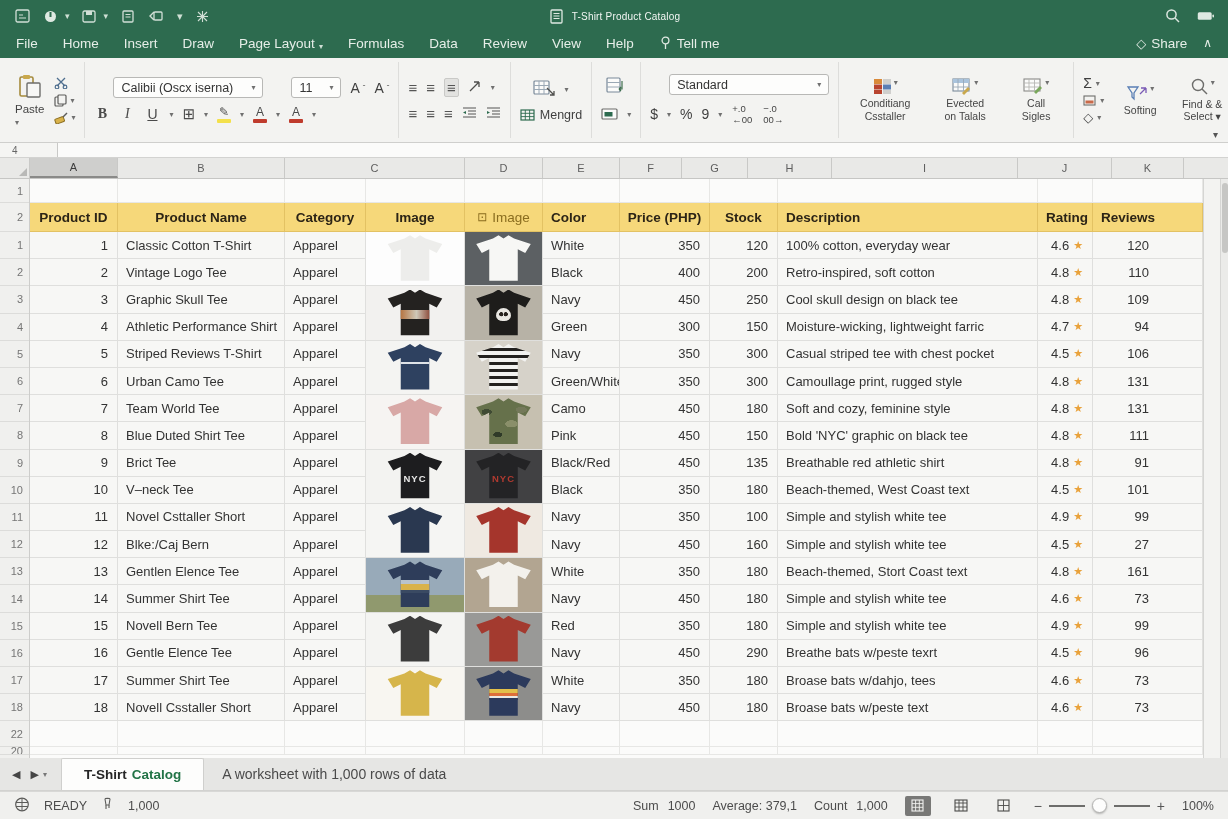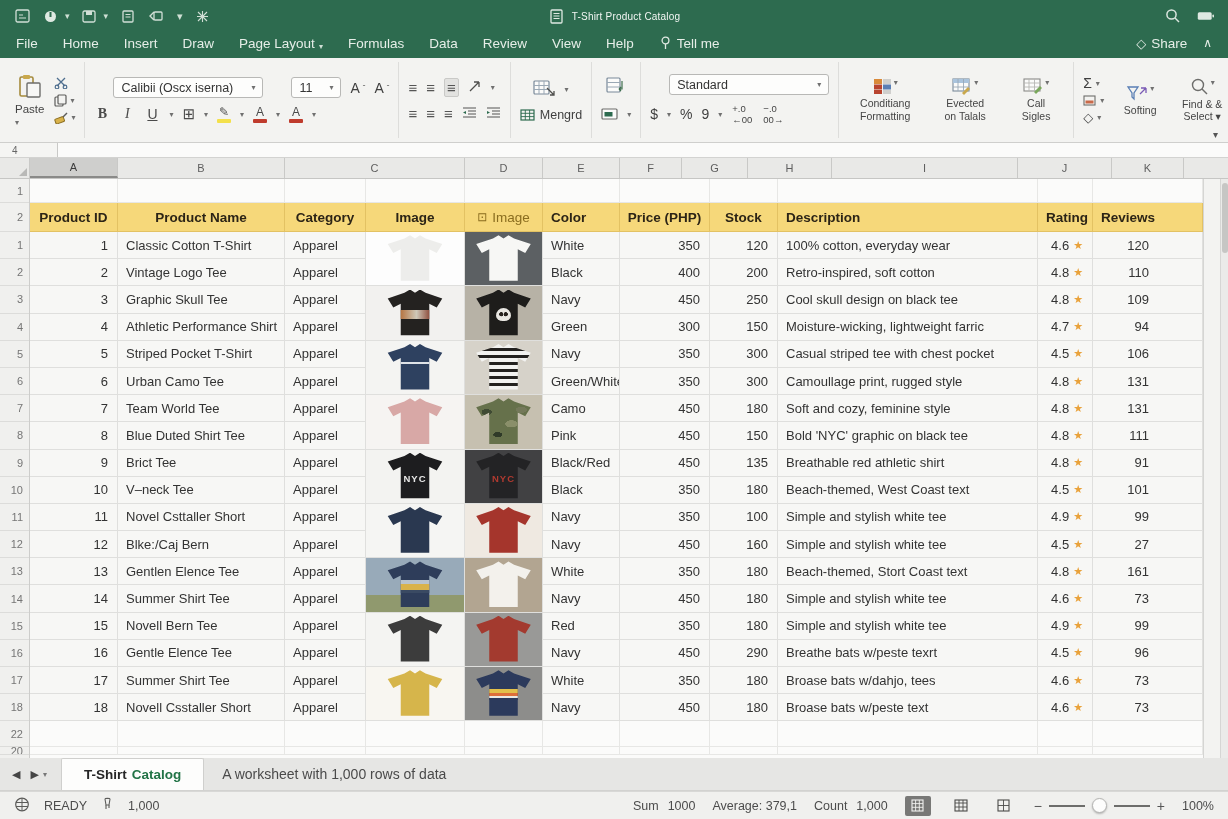--- a/index.html
+++ b/index.html
@@ -408,21 +408,21 @@
             <svg width="19" height="17" viewBox="0 0 19 17">
               <rect x="1" y="1" width="8" height="5" fill="#d98a3a"></rect>
               <rect x="10" y="1" width="8" height="5" fill="#cfcfcd"></rect>
               <rect x="1" y="6.5" width="8" height="5" fill="#b8442f"></rect>
               <rect x="10" y="6.5" width="8" height="5" fill="#5a7fb5"></rect>
               <rect x="1" y="12" width="8" height="4" fill="#b8442f"></rect>
               <rect x="10" y="12" width="8" height="4" fill="#cfcfcd"></rect>
             </svg>
             <span class="rcaret">▾</span>
           </span>
-        <span class="lbl"><span>Conditiang</span><br><span>Formatting</span></span>
+        <span class="lbl"><span>Conditiang</span><br><span>Csstaller</span></span>
       </div>
       <div class="stack-btn">
         <span class="iconrow">
             <svg width="20" height="17" viewBox="0 0 20 17">
               <rect x="1" y="1" width="16" height="12" fill="#fbfbfa" stroke="#7a8a9a" stroke-width="1.1"></rect>
               <rect x="1" y="1" width="16" height="4" fill="#aac4dd"></rect>
               <path d="M1 9 H17 M6 1 V13 M11.5 1 V13" stroke="#9aa8b5" stroke-width="0.9"></path>
               <path d="M10 15 L16 9 L18 11 L12 17 Z" fill="#c9a84c"></path>
             </svg>
             <span class="rcaret">▾</span>
@@ -621,21 +621,21 @@
         <div class="cell a-r">150</div>
         <div class="cell a-l">Moisture-wicking, lightweight farric</div>
         <div class="cell a-r rating">
           <span>4.7</span>
           <span class="star">★</span>
         </div>
         <div class="cell reviews">
           <span>94</span>
         </div>
         <div class="cell a-r">5</div>
-        <div class="cell a-l nowrap">Striped Pocket T-Shirt</div>
+        <div class="cell a-l nowrap">Striped Reviews T-Shirt</div>
         <div class="cell a-l">Apparel</div>
         <div class="cell img-cell" style="grid-row: span 2; background: rgb(244, 244, 242);">
           <div class="tee" style="background: rgb(46, 65, 96);">
             <span class="m-chestline"></span>
           </div>
         </div>
         <div class="cell img-cell" style="grid-row: span 2; background: rgb(214, 210, 201);">
           <div class="tee tee-stripes"></div>
         </div>
         <div class="cell a-l">Navy</div>

